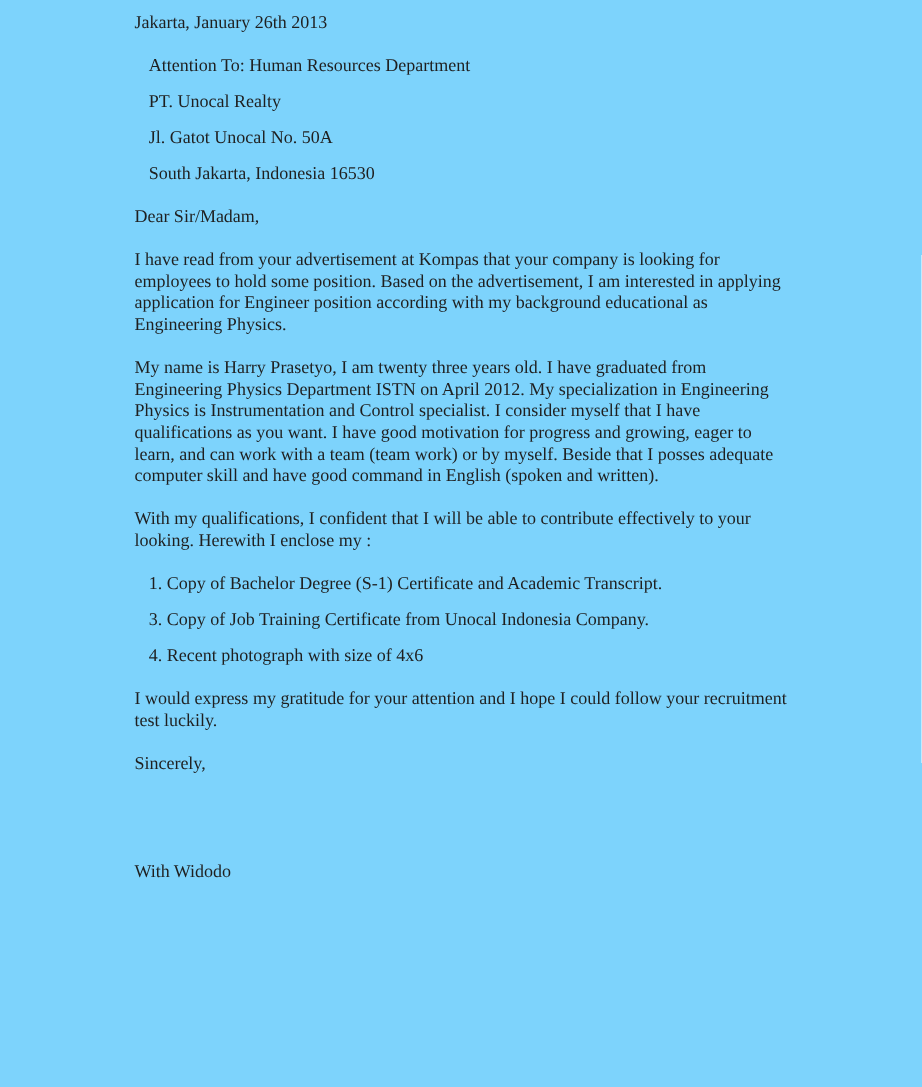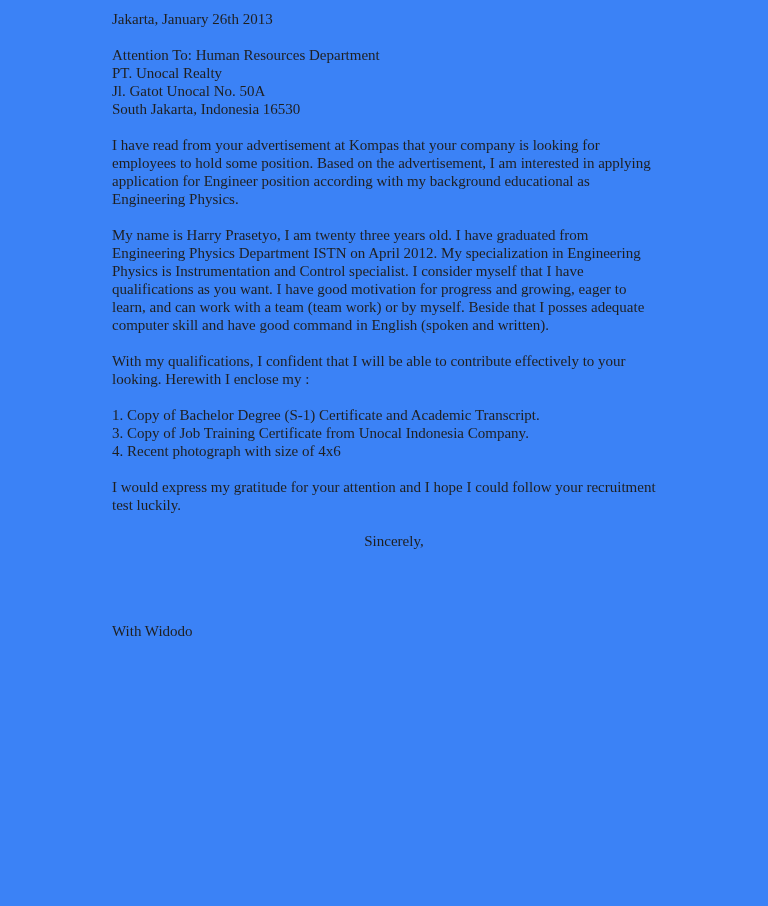--- a/index.html
+++ b/index.html
@@ -4,59 +4,59 @@
 <style>
   html, body {
     margin: 0;
     padding: 0;
     background: #ffffff;
   }
   .page {
     position: relative;
     width: 768px;
     height: 906px;
-    background: #3b82f6;
+    background: #7dd3fc;
     overflow: hidden;
     font-family: "Liberation Serif", "DejaVu Serif", serif;
     font-size: 15px;
     line-height: 18px;
     color: #1f1f1f;
   }
   .letter {
     position: absolute;
     left: 112px;
     top: 10px;
     width: 548px;
   }
   .block {
     margin: 0 0 18px 0;
   }
   .block div {
-    margin: 0;
+    margin: 12px;
   }
   .sign-off {
-    margin: 0 0 72px 16px; 
-    text-align: center;
+    margin: 0 0 72px 0; 
   }
 </style>
 </head>
 <body>
 
 <div class="page">
   <div class="letter">
 
     <div class="block">Jakarta, January 26th 2013</div>
 
     <div class="block">
       <div>Attention To: Human Resources Department</div>
       <div>PT. Unocal Realty</div>
       <div>Jl. Gatot Unocal No. 50A</div>
       <div>South Jakarta, Indonesia 16530</div>
     </div>
 
+    <div class="block">Dear Sir/Madam,</div>
 
     <div class="block">I have read from your advertisement at Kompas that your company is looking for employees to hold some position. Based on the advertisement, I am interested in applying application for Engineer position according with my background educational as Engineering Physics.</div>
 
     <div class="block">My name is Harry Prasetyo, I am twenty three years old. I have graduated from Engineering Physics Department ISTN on April 2012. My specialization in Engineering Physics is Instrumentation and Control specialist. I consider myself that I have qualifications as you want. I have good motivation for progress and growing, eager to learn, and can work with a team (team work) or by myself. Beside that I posses adequate computer skill and have good command in English (spoken and written).</div>
 
     <div class="block">With my qualifications, I confident that I will be able to contribute effectively to your looking. Herewith I enclose my :</div>
 
     <div class="block">
       <div>1. Copy of Bachelor Degree (S-1) Certificate and Academic Transcript.</div>
       <div>3. Copy of Job Training Certificate from Unocal Indonesia Company.</div>

